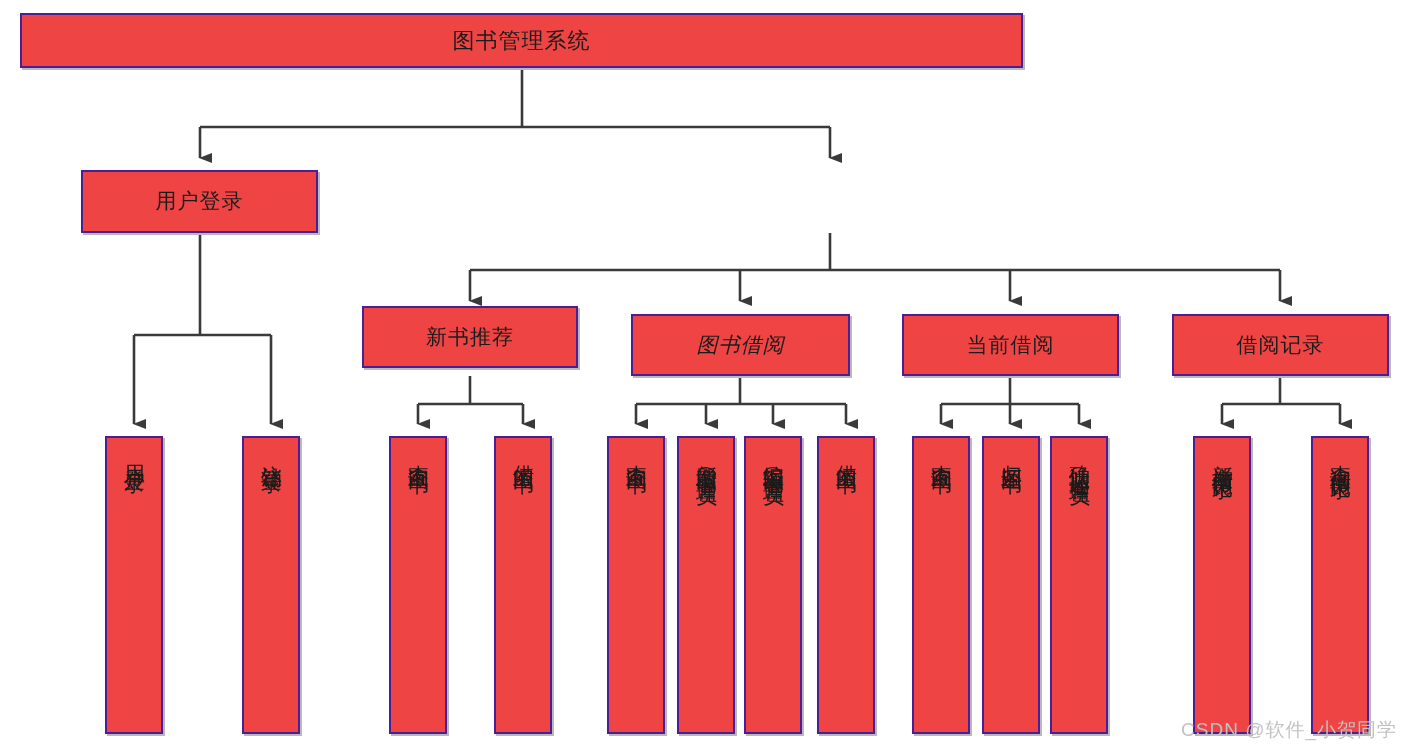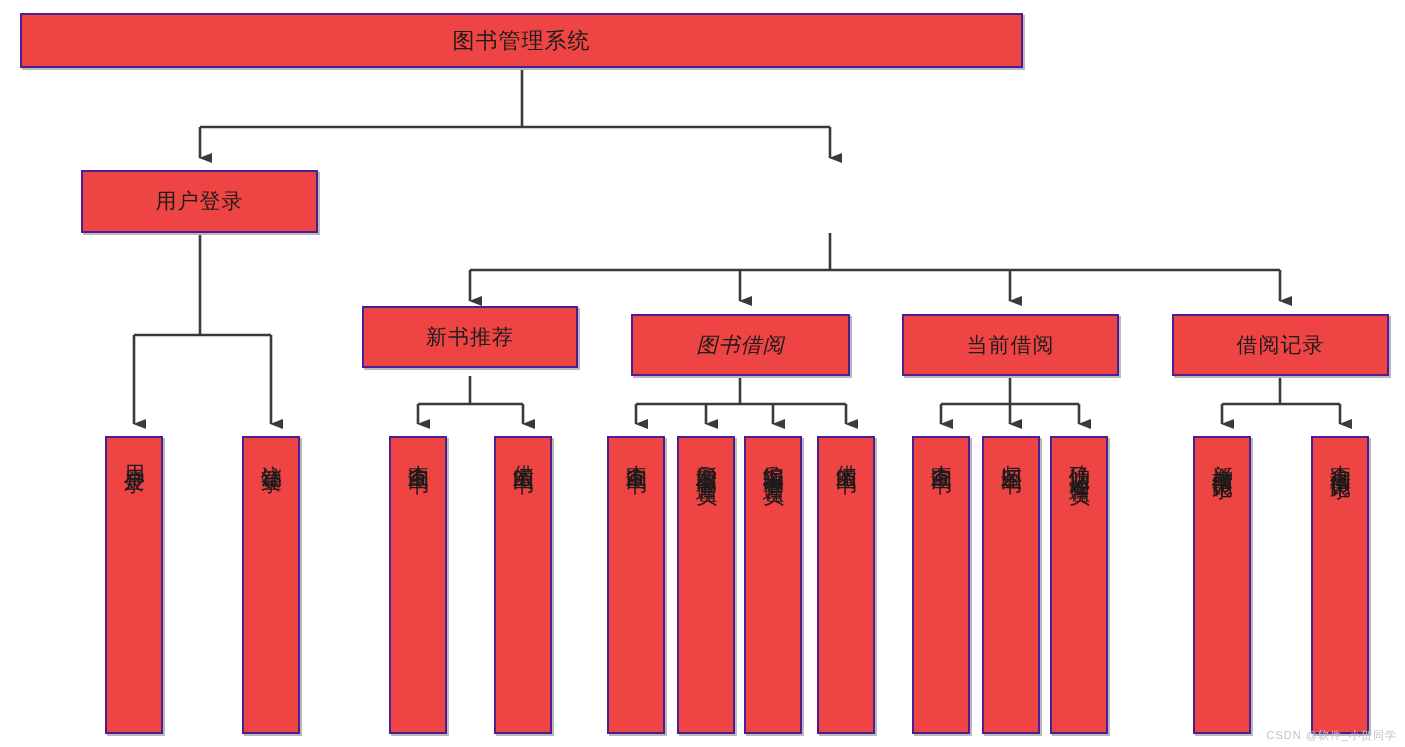--- a/index.html
+++ b/index.html
@@ -40,21 +40,21 @@
     font-size:21px;
     line-height:1.18;
     letter-spacing:3px;
     white-space:normal;
     text-align:left;
   }
 
   #watermark{
     position:absolute;
     right:8px;bottom:4px;
-    font-size:11px;
+    font-size:19px;
     color:#c2c2c2;
     letter-spacing:1px;
     white-space:nowrap;
     pointer-events:none;
   }
 </style>
 </head>
 <body>
 
 <div id="stage">

